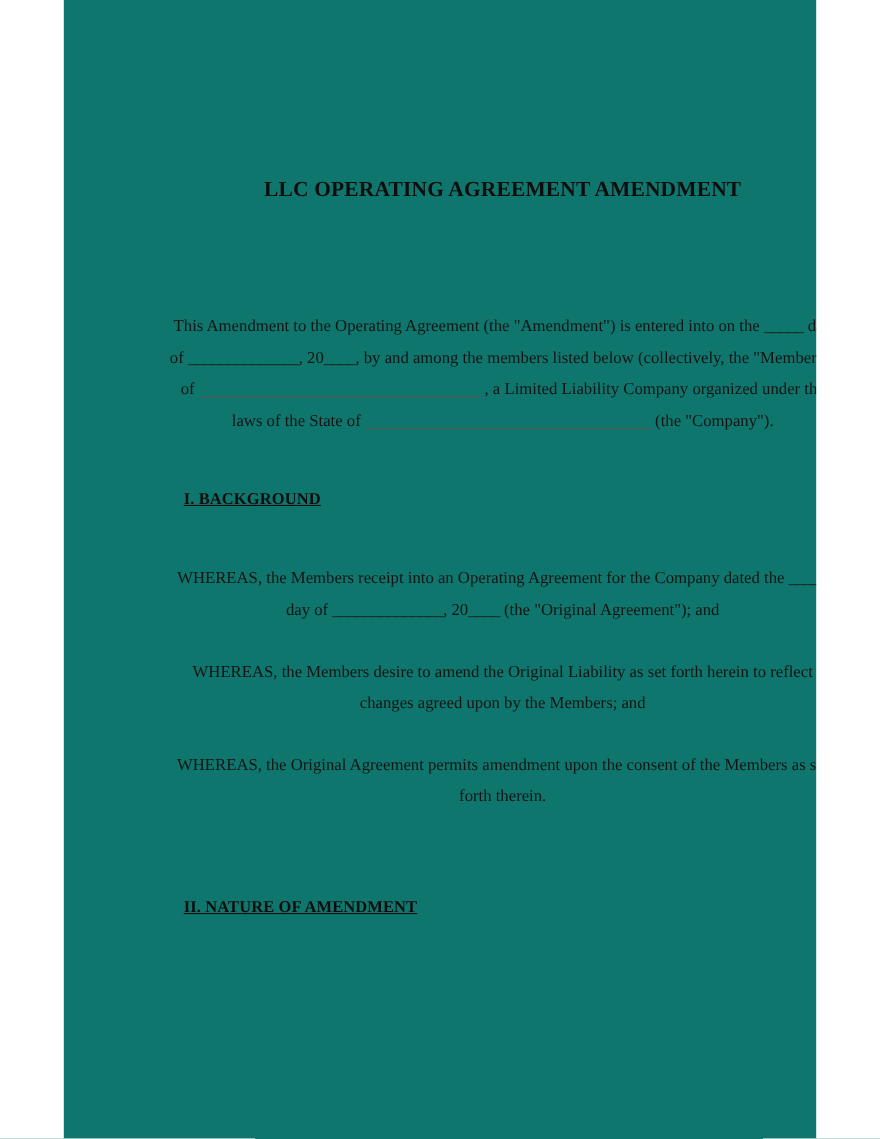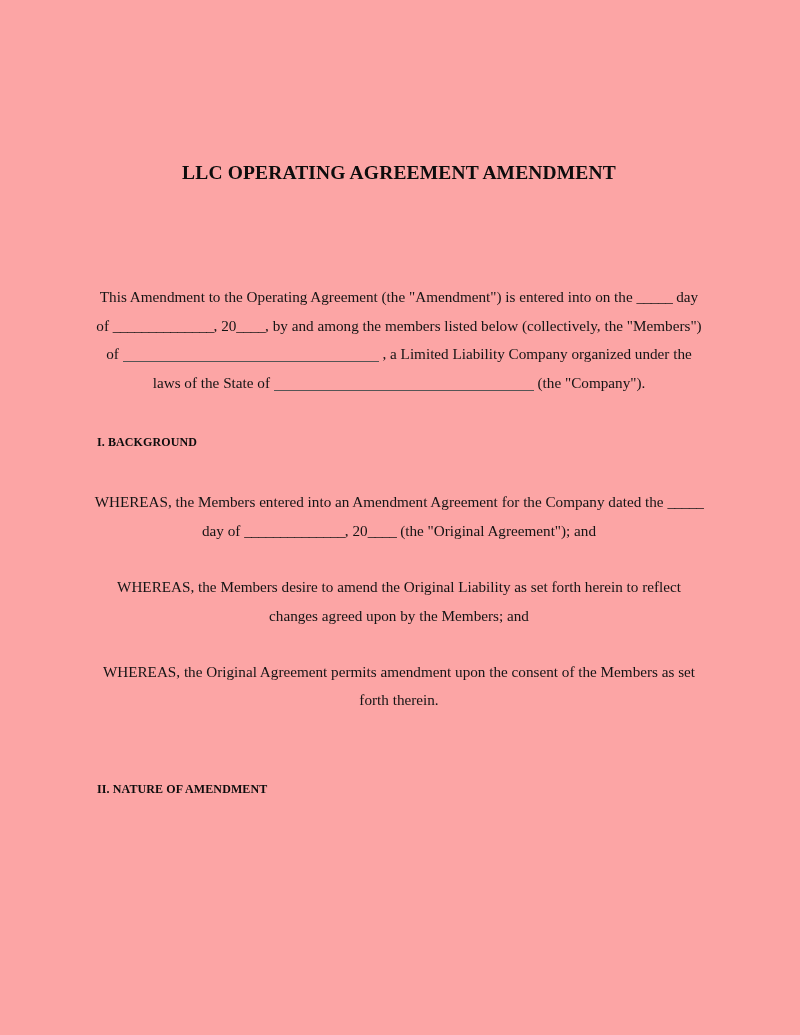--- a/index.html
+++ b/index.html
@@ -9,24 +9,24 @@
     background: #ffffff;
   }
   body {
     font-family: "Liberation Serif", "DejaVu Serif", serif;
     color: #111111;
     -webkit-font-smoothing: antialiased;
   }
 
   .page {
     position: relative;
-    width: 800px;
+    width: 684px;
     height: 1035px;
     margin: 0 auto;
-    background: #fca5a5;
+    background: #0f766e;
     box-sizing: border-box;
     overflow: hidden;
   }
 
   
   .content {
     position: absolute;
     left: 93px;
     top: 0;
     width: 612px;
@@ -45,26 +45,27 @@
 
   .block {
     font-size: 15.2px;
     line-height: 28.4px;
     text-align: center;
     margin: 0;
     color: #141414;
   }
 
   .section-heading {
-    font-size: 12px;
+    font-size: 15px;
     font-weight: bold;
     line-height: 28.4px;
-    margin: 4px;
+    margin: 16px;
     color: #0d0d0d;
     letter-spacing: 0.1px;
+    text-decoration: underline;
   }
 
   
   .gap-intro   { height: 99px; }
   .gap-s1      { height: 27px; }
   .gap-p       { height: 28px; }
   .gap-h       { height: 28px; }
 
   
   .blank-u {
@@ -93,21 +94,21 @@
     <div class="gap-intro"></div>
 
     <p class="block"><span>This Amendment to the Operating Agreement (the "Amendment") is entered into on the </span><span class="blank-u">_____</span><span> day of </span><span class="blank-u">______________</span><span>, 20</span><span class="blank-u">____</span><span>, by and among the members listed below (collectively, the "Members") of </span><span class="rule rule-a"></span><span> , a Limited Liability Company organized under the laws of the State of </span><span class="rule rule-b"></span><span> (the "Company").</span></p>
 
     <div class="gap-s1"></div>
 
     <h2 class="section-heading">I. BACKGROUND</h2>
 
     <div class="gap-h"></div>
 
-    <p class="block"><span>WHEREAS, the Members entered into an Amendment Agreement for the Company dated the </span><span class="blank-u">_____</span><span> day of </span><span class="blank-u">______________</span><span>, 20</span><span class="blank-u">____</span><span> (the "Original Agreement"); and</span></p>
+    <p class="block"><span>WHEREAS, the Members receipt into an Operating Agreement for the Company dated the </span><span class="blank-u">_____</span><span> day of </span><span class="blank-u">______________</span><span>, 20</span><span class="blank-u">____</span><span> (the "Original Agreement"); and</span></p>
 
     <div class="gap-p"></div>
 
     <p class="block">WHEREAS, the Members desire to amend the Original Liability as set forth herein to reflect changes agreed upon by the Members; and</p>
 
     <div class="gap-p"></div>
 
     <p class="block">WHEREAS, the Original Agreement permits amendment upon the consent of the Members as set forth therein.</p>
 
     <div class="gap-p"></div>

